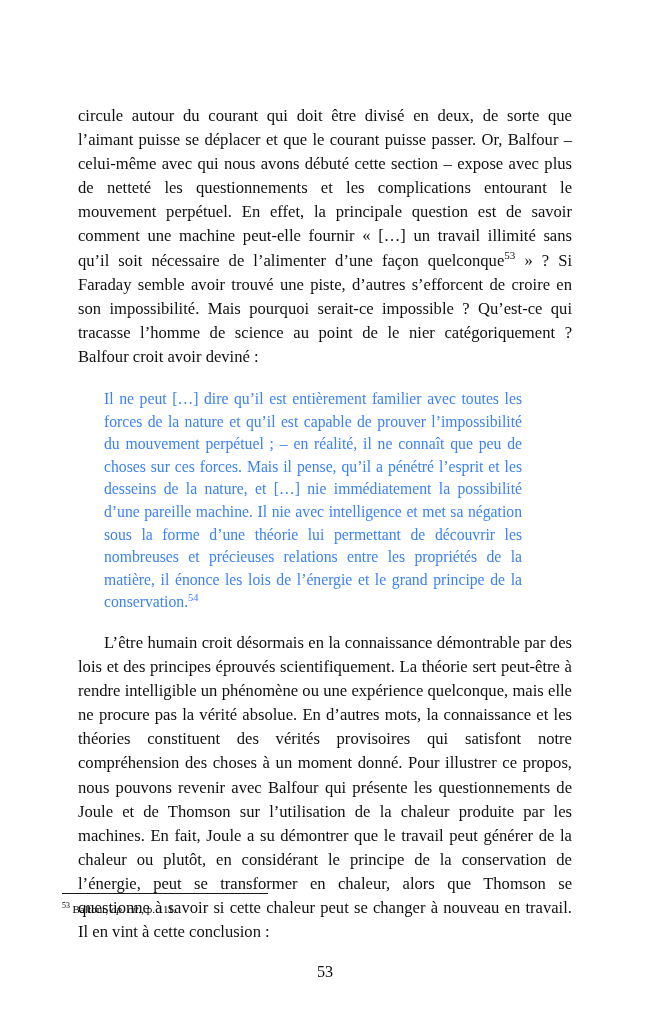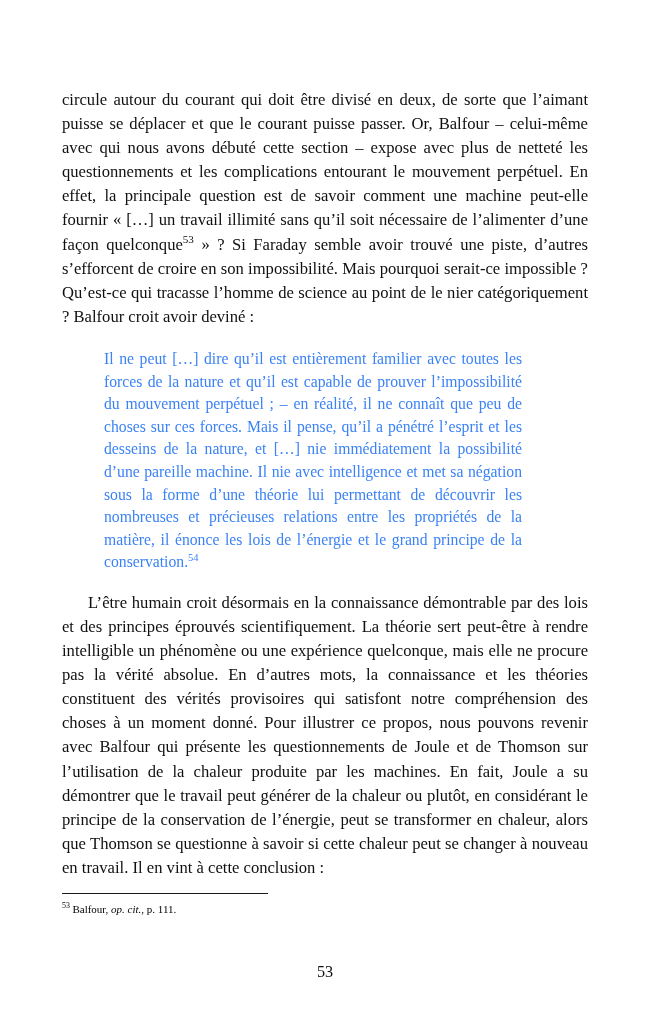--- a/index.html
+++ b/index.html
@@ -20,21 +20,21 @@
     overflow: hidden;
     box-sizing: border-box;
   }
   .text-block {
     position: absolute;
     left: 62px;
     top: 88px;
     width: 526px;
   }
   p.body-par {
-    margin: 0;
+    margin: 16px;
     font-size: 16.6px;
     line-height: 24.1px;
     text-align: justify;
     text-justify: inter-word;
     hyphens: none;
     color: #101010;
   }
   p.body-par.indent-first {
     text-indent: 26px;
     margin-top: 17px;

